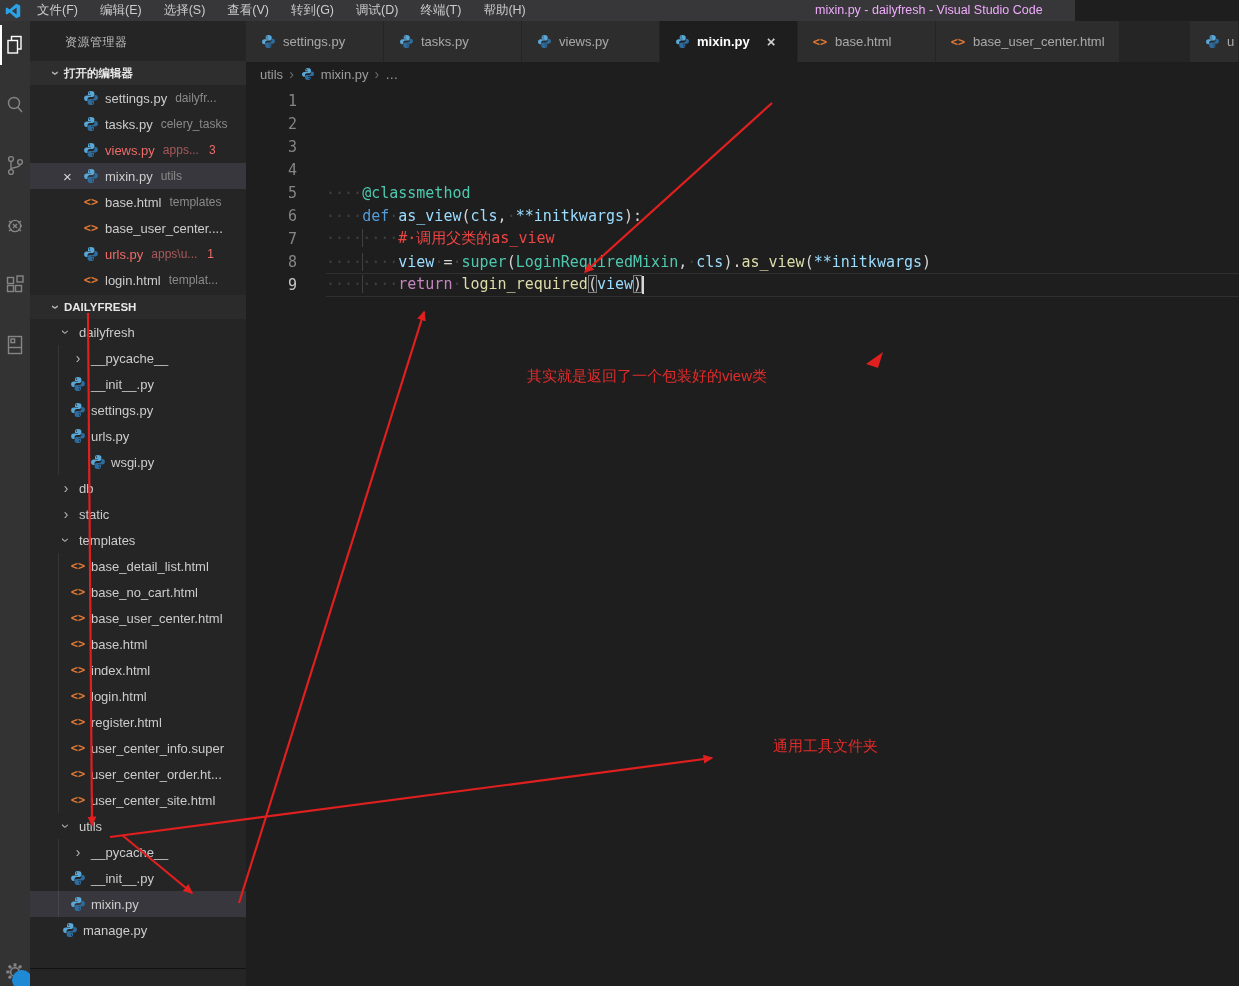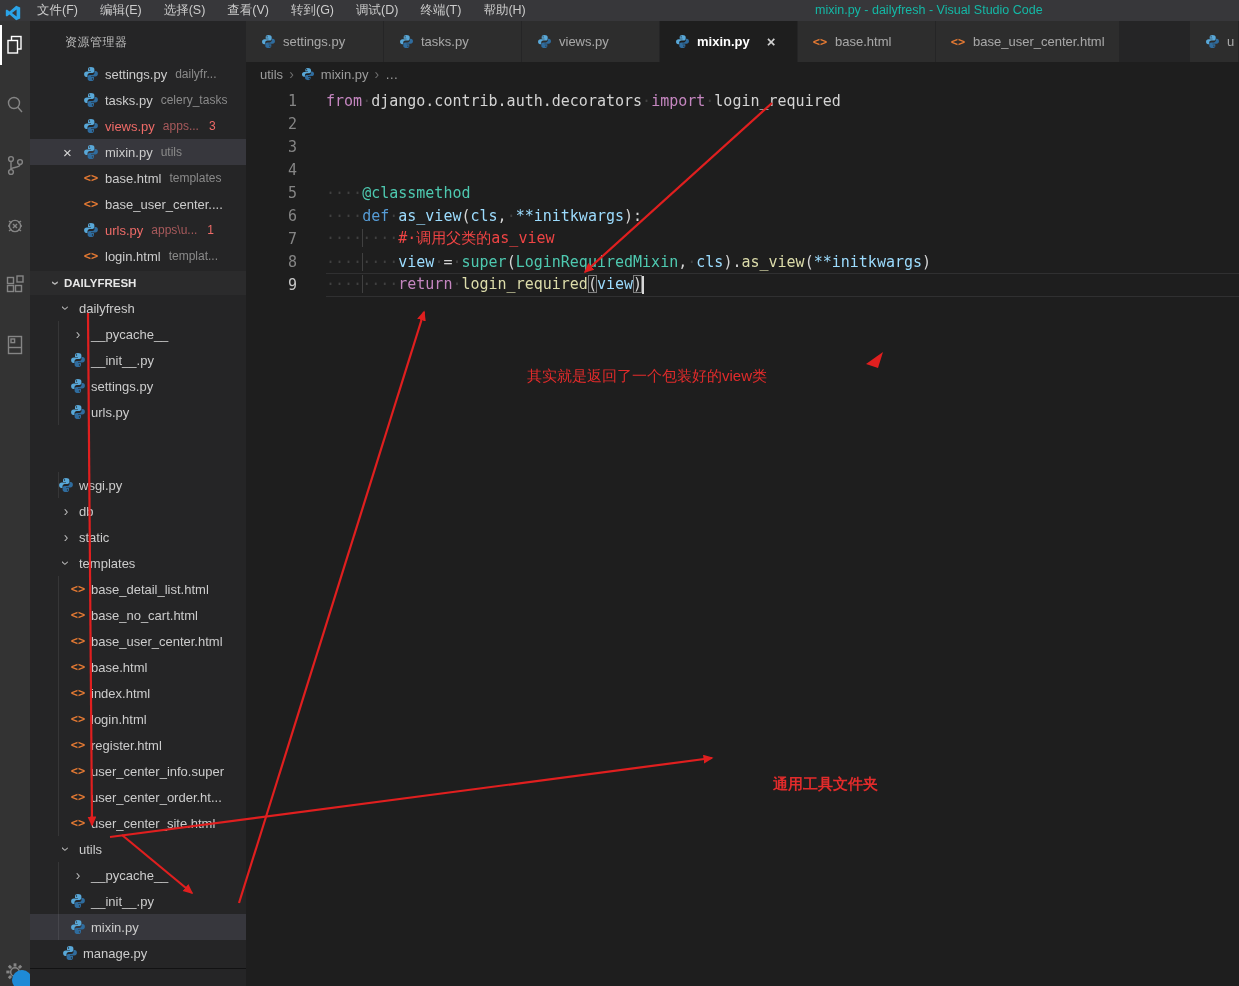--- a/index.html
+++ b/index.html
@@ -1,25 +1,25 @@
 <!DOCTYPE html>
 <html><head>
 <meta charset="utf-8">
 <style>
   *{margin:0;padding:0;box-sizing:border-box;}
   html,body{width:1239px;height:986px;background:#1e1e1e;overflow:hidden;}
   body{font-family:"Liberation Sans","DejaVu Sans",sans-serif;-webkit-font-smoothing:antialiased;}
   #app{position:relative;width:1239px;height:986px;background:#1e1e1e;overflow:hidden;}
 
   
-  .titlebar{position:absolute;left:0;top:0;width:1239px;height:21px;background:#37373a;display:flex;align-items:flex-end;color:#c9c9c9;font-size:12.5px;z-index:2;}
+  .titlebar{position:absolute;left:0;top:0;width:1075px;height:21px;background:#37373a;display:flex;align-items:center;color:#c9c9c9;font-size:12.5px;z-index:2;}
   .logo{width:26px;display:flex;justify-content:center;align-items:center;}
   .menus{display:flex;align-items:center;height:100%;}
   .menu-item{padding:0 11px;height:100%;display:flex;align-items:center;color:#cccccc;}
-  .win-title{position:absolute;left:815px;top:3px;color:#14b8a6;white-space:nowrap;}
+  .win-title{position:absolute;left:815px;top:3px;color:#f0abfc;white-space:nowrap;}
 
   
   .activitybar{position:absolute;left:0;top:21px;width:30px;height:965px;background:#333333;z-index:1;}
   .ab-icon{width:30px;height:48px;display:flex;align-items:center;justify-content:center;position:relative;margin-bottom:12px;}
   .ab-icon svg{stroke:#858585;fill:none;stroke-width:1.4;}
   .ab-icon.active svg{stroke:#ffffff;}
   .ab-icon.active::before{content:"";position:absolute;left:0;top:4px;bottom:4px;border-left:2px solid #fff;}
   .ab-bottom{position:absolute;left:0;bottom:-6px;width:30px;height:44px;}
   .badge-dot{position:absolute;left:12px;top:22px;width:20px;height:20px;border-radius:50%;background:#1e8ad6;}
 
@@ -166,20 +166,24 @@
               <line x1="15.6" y1="8.4" x2="17.7" y2="6.3"></line>
             </g>
           </svg>
       </div>
       <span class="badge-dot"></span>
     </div>
   </div>
 
   <div class="sidebar">
     <div class="sb-title">资源管理器</div>
+    <div class="sec-head">
+      <span class="chev exp">›</span>
+      <span>打开的编辑器</span>
+    </div>
     <div class="rows" id="open-editors">
         <div class="row">
           <span class="close-empty"></span>
           <span class="ic">
             <svg width="16" height="16" viewBox="0 0 16 16">
               <path fill="#59a8d8" d="M7.9 1C6 1 5 1.9 5 3.3V5h3v.6H3.7C2.1 5.6 1.1 6.7 1.1 8.3c0 1.6.9 2.7 2.3 2.7h1.1V9.3C4.5 8 5.5 7 6.8 7h2.7c1 0 1.9-.8 1.9-1.9V3.3C11.4 1.9 10 1 7.9 1zM6.5 2.3c.4 0 .7.3.7.7s-.3.7-.7.7-.7-.3-.7-.7.3-.7.7-.7z"></path>
               <path fill="#2f6c9e" d="M8.1 15c1.9 0 2.9-.9 2.9-2.3V11h-3v-.6h4.3c1.6 0 2.6-1.1 2.6-2.7 0-1.6-.9-2.7-2.3-2.7h-1.1v1.7c0 1.3-1 2.3-2.3 2.3H6.5c-1 0-1.9.8-1.9 1.9v1.8C4.6 14.1 6 15 8.1 15zm1.4-1.3c-.4 0-.7-.3-.7-.7s.3-.7.7-.7.7.3.7.7-.3.7-.7.7z"></path>
             </svg>
           </span>
           <span class="fname">settings.py</span>
@@ -282,21 +286,21 @@
         </div>
         <div class="trow l2" style="padding-left: 40px;">
           <span class="ic">
             <svg width="16" height="16" viewBox="0 0 16 16">
               <path fill="#59a8d8" d="M7.9 1C6 1 5 1.9 5 3.3V5h3v.6H3.7C2.1 5.6 1.1 6.7 1.1 8.3c0 1.6.9 2.7 2.3 2.7h1.1V9.3C4.5 8 5.5 7 6.8 7h2.7c1 0 1.9-.8 1.9-1.9V3.3C11.4 1.9 10 1 7.9 1zM6.5 2.3c.4 0 .7.3.7.7s-.3.7-.7.7-.7-.3-.7-.7.3-.7.7-.7z"></path>
               <path fill="#2f6c9e" d="M8.1 15c1.9 0 2.9-.9 2.9-2.3V11h-3v-.6h4.3c1.6 0 2.6-1.1 2.6-2.7 0-1.6-.9-2.7-2.3-2.7h-1.1v1.7c0 1.3-1 2.3-2.3 2.3H6.5c-1 0-1.9.8-1.9 1.9v1.8C4.6 14.1 6 15 8.1 15zm1.4-1.3c-.4 0-.7-.3-.7-.7s.3-.7.7-.7.7.3.7.7-.3.7-.7.7z"></path>
             </svg>
           </span>
           <span class="lbl">urls.py</span>
         </div>
-        <div class="trow l2" style="padding-left: 28px; margin-top: 47px;">
+        <div class="trow l2" style="padding-left: 60px;">
           <span class="ic">
             <svg width="16" height="16" viewBox="0 0 16 16">
               <path fill="#59a8d8" d="M7.9 1C6 1 5 1.9 5 3.3V5h3v.6H3.7C2.1 5.6 1.1 6.7 1.1 8.3c0 1.6.9 2.7 2.3 2.7h1.1V9.3C4.5 8 5.5 7 6.8 7h2.7c1 0 1.9-.8 1.9-1.9V3.3C11.4 1.9 10 1 7.9 1zM6.5 2.3c.4 0 .7.3.7.7s-.3.7-.7.7-.7-.3-.7-.7.3-.7.7-.7z"></path>
               <path fill="#2f6c9e" d="M8.1 15c1.9 0 2.9-.9 2.9-2.3V11h-3v-.6h4.3c1.6 0 2.6-1.1 2.6-2.7 0-1.6-.9-2.7-2.3-2.7h-1.1v1.7c0 1.3-1 2.3-2.3 2.3H6.5c-1 0-1.9.8-1.9 1.9v1.8C4.6 14.1 6 15 8.1 15zm1.4-1.3c-.4 0-.7-.3-.7-.7s.3-.7.7-.7.7.3.7.7-.3.7-.7.7z"></path>
             </svg>
           </span>
           <span class="lbl">wsgi.py</span>
         </div>
         <div class="trow l1" style="padding-left: 28px;">
           <span class="chev">›</span>
@@ -463,21 +467,20 @@
         </span>
         <span class="bsep">›</span>
         <span class="bc-item">
           <span>…</span>
         </span>
       </div>
     <div class="code-area" id="code">
       <div class="curline-box"></div>
     <div class="cl">
           <span class="ln">1</span>
-          <span class="ctext"><span class="tk-k">from</span><span class="tk-s">·</span><span class="tk-w">django.contrib.auth.decorators</span><span class="tk-s">·</span><span class="tk-k">import</span><span class="tk-s">·</span><span class="tk-w">login_required</span></span>
         </div>
         <div class="cl">
           <span class="ln">2</span>
           <span class="ctext"></span>
         </div>
         <div class="cl">
           <span class="ln">3</span>
           <span class="ctext"></span>
         </div>
         <div class="cl">
@@ -515,16 +518,16 @@
       </defs>
     <line x1="772" y1="103" x2="585" y2="272" stroke="#e01f1f" stroke-width="2.2" marker-end="url(#ah)"></line>
         <line x1="239" y1="903" x2="424" y2="312" stroke="#e01f1f" stroke-width="2.2" marker-end="url(#ah)"></line>
         <line x1="88" y1="313" x2="92" y2="825" stroke="#e01f1f" stroke-width="2.2" marker-end="url(#ah)"></line>
         <line x1="122" y1="835" x2="192" y2="893" stroke="#e01f1f" stroke-width="2.2" marker-end="url(#ah)"></line>
         <line x1="110" y1="837" x2="712" y2="758" stroke="#e01f1f" stroke-width="2.2" marker-end="url(#ah)"></line>
         <polygon points="883,352 866,364 878,368" fill="#e01f1f"></polygon>
       </svg>
     <div id="ann-texts">
         <div class="ann-text" style="left: 527px; top: 367px;">其实就是返回了一个包装好的view类</div>
-        <div class="ann-text" style="left: 773px; top: 775px; font-weight: bold;">通用工具文件夹</div>
+        <div class="ann-text" style="left: 773px; top: 737px;">通用工具文件夹</div>
       </div>
   </div>
 </div>
 
 </body></html>

